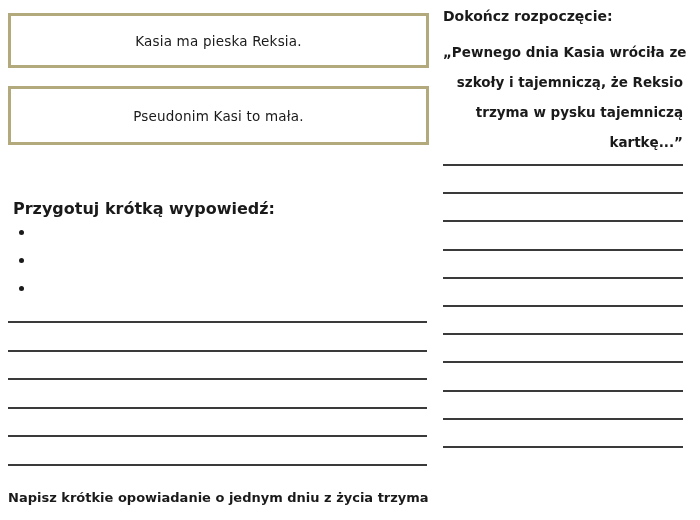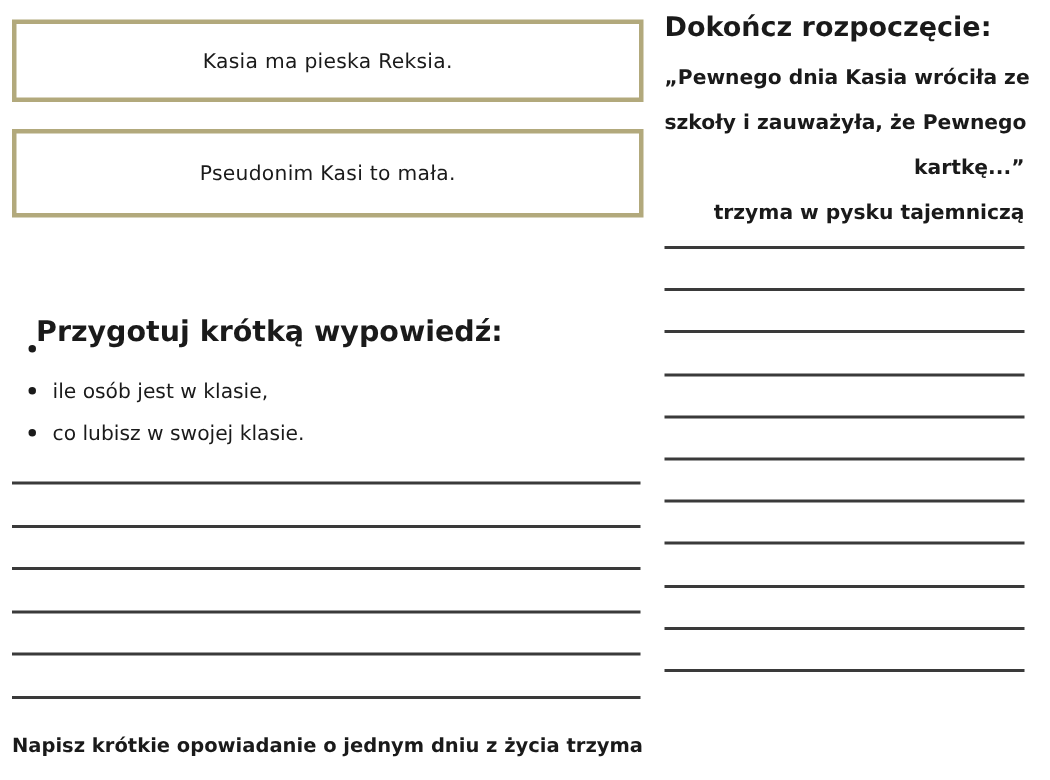--- a/index.html
+++ b/index.html
@@ -26,22 +26,22 @@
     font-size:13.5px;letter-spacing:.2px;
   }
   .box1{top:13px;height:55px;}
   .box2{top:86px;height:59px;}
 
   .rule-text{
     position:absolute;top:161px;left:0;margin:0;
     font-size:13.5px;white-space:nowrap;letter-spacing:.1px;
   }
   .task1{
-    position:absolute;top:194px;left:0;margin:16px;
-    font-size:19px;font-weight:bold;white-space:nowrap;
+    position:absolute;top:194px;left:0;margin:5px;
+    font-size:16px;font-weight:bold;white-space:nowrap;
   }
   .bullets{
     position:absolute;top:219px;left:0;margin:0;padding:0;list-style:none;width:100%;
   }
   .bullet{
     position:relative;height:28px;line-height:28px;
     padding-left:27px;font-size:13.5px;white-space:nowrap;
   }
   .dot{
     position:absolute;left:11px;top:11px;width:5px;height:5px;
@@ -56,21 +56,21 @@
   .lines-right .wline + .wline{margin-top:26.2px;}
 
   .task2{
     position:absolute;top:483px;left:0;margin:0;
     font-size:13px;font-weight:bold;line-height:29px;white-space:nowrap;
   }
   .task2 span{display:block;}
 
   .rhead{
     position:absolute;top:8px;left:0;margin:0;
-    font-size:18px;font-weight:bold;white-space:nowrap;
+    font-size:14px;font-weight:bold;white-space:nowrap;
   }
   .quote{position:absolute;top:37px;left:0;width:240px;}
   .qline{
     height:30px;line-height:30px;font-size:13.5px;font-weight:bold;white-space:nowrap;text-align:right;
   }
 </style>
 </head>
 <body>
 
 <section class="col left-col">
@@ -85,25 +85,23 @@
 
 
   <h3 class="task1">Przygotuj krótką wypowiedź:</h3>
 
   <ul class="bullets">
     <li class="bullet">
       <span class="dot"></span>
     </li>
     <li class="bullet">
       <span class="dot"></span>
-      <span>ile osób jest w klasie,</span>
     </li>
     <li class="bullet">
       <span class="dot"></span>
-      <span>co lubisz w swojej klasie.</span>
     </li>
   </ul>
 
   <div class="lines lines-left">
       <div class="wline"></div>
       <div class="wline"></div>
       <div class="wline"></div>
       <div class="wline"></div>
       <div class="wline"></div>
       <div class="wline"></div>
@@ -115,23 +113,23 @@
   </h3>
 
 </section>
 
 <section class="col right-col">
 
   <h3 class="rhead">Dokończ rozpoczęcie:</h3>
 
   <div class="quote">
     <div class="qline">„Pewnego dnia Kasia wróciła ze</div>
-    <div class="qline">szkoły i zauważyła, że Pewnego</div>
+    <div class="qline">szkoły i tajemniczą, że Reksio</div>
+    <div class="qline">trzyma w pysku tajemniczą</div>
     <div class="qline">kartkę...”</div>
-    <div class="qline">trzyma w pysku tajemniczą</div>
   </div>
 
   <div class="lines lines-right">
       <div class="wline"></div>
       <div class="wline"></div>
       <div class="wline"></div>
       <div class="wline"></div>
       <div class="wline"></div>
       <div class="wline"></div>
       <div class="wline"></div>

